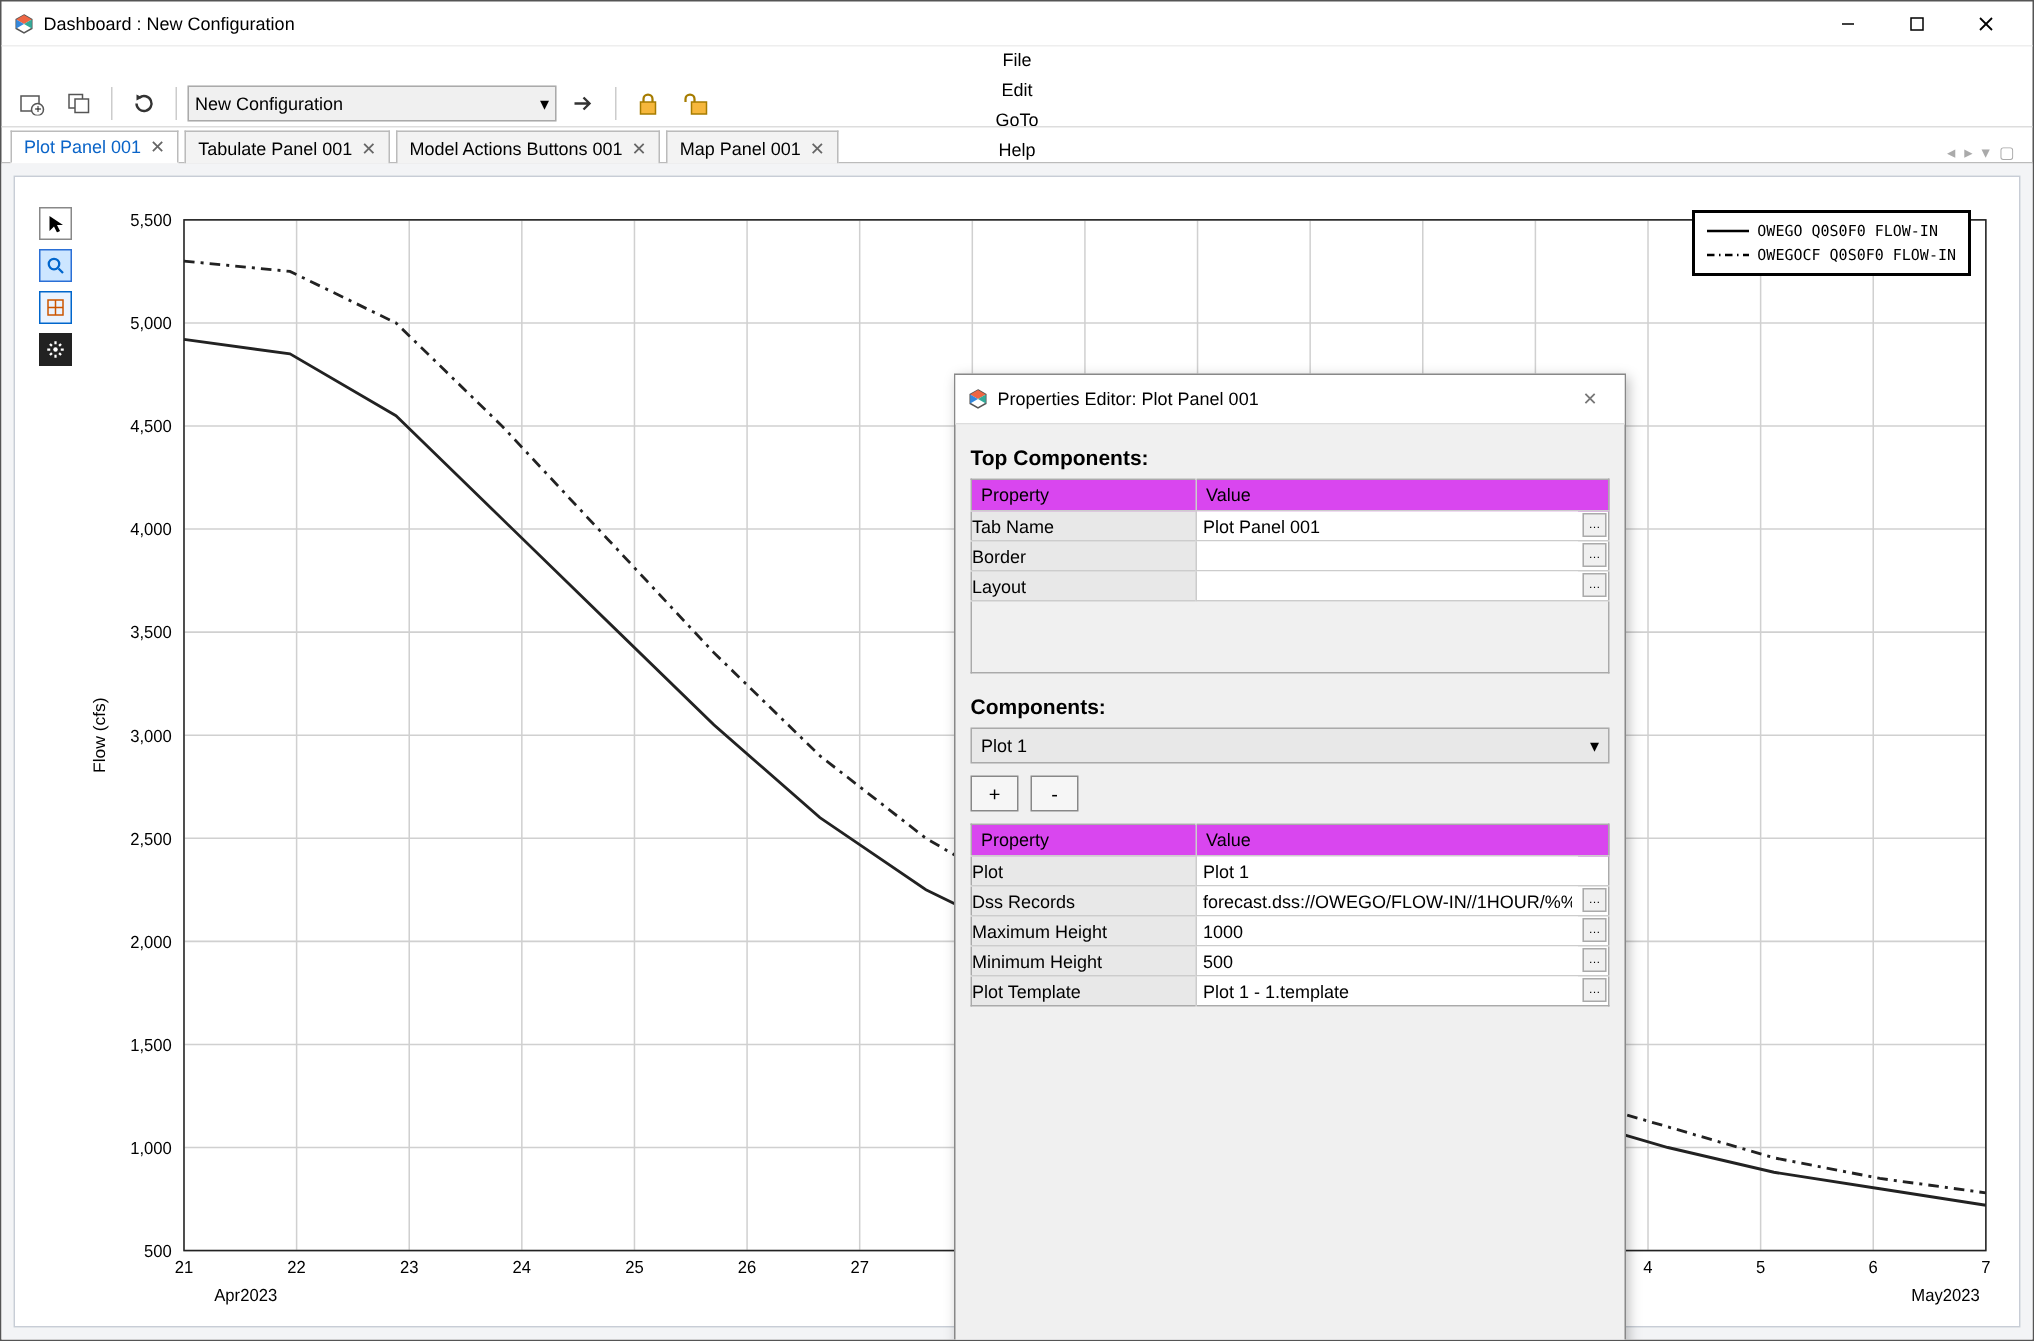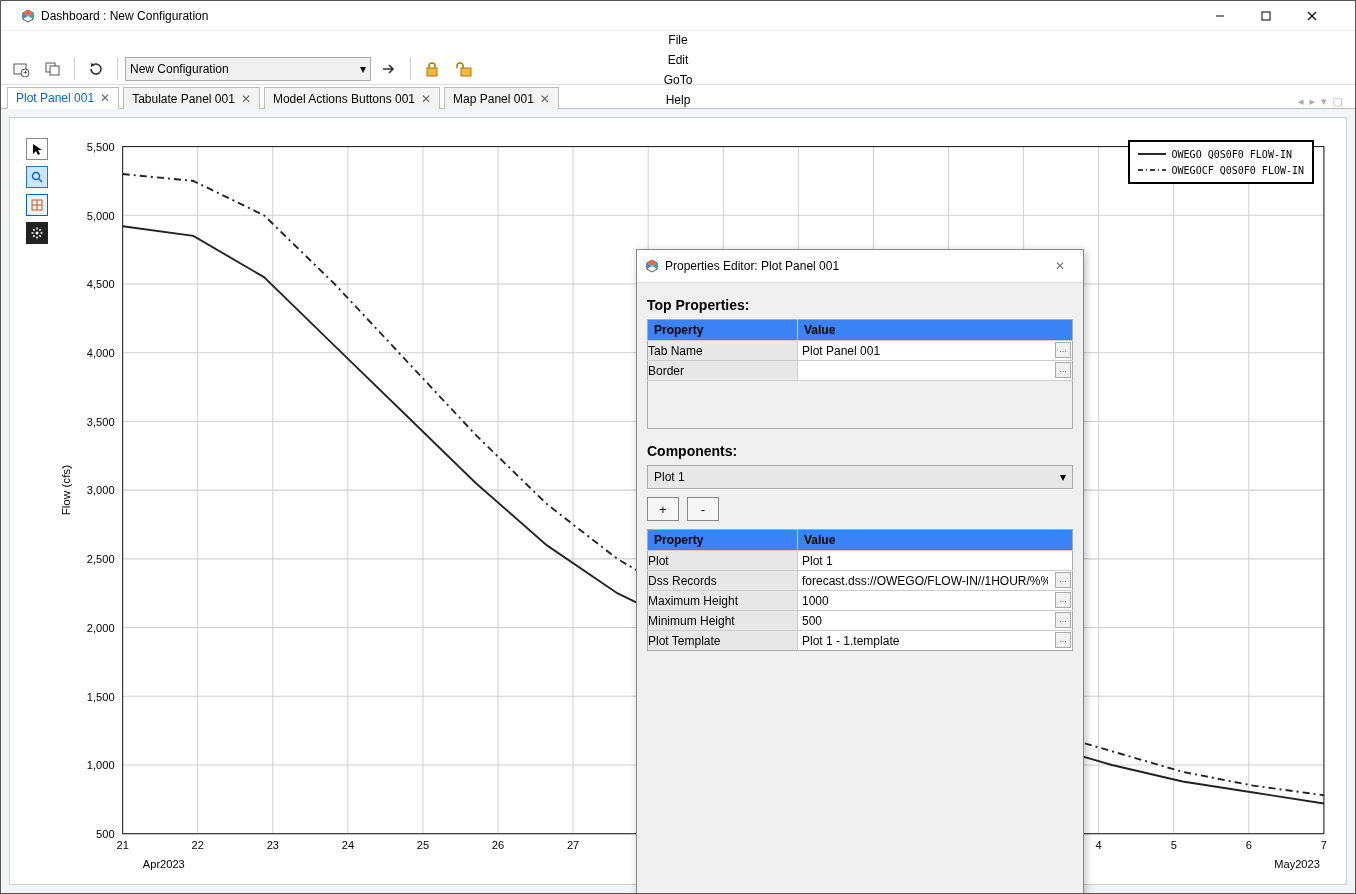--- a/index.html
+++ b/index.html
@@ -1,20 +1,20 @@
 <!DOCTYPE html>
 <html><head>
 <meta charset="utf-8">
 <style>
 * { box-sizing: border-box; margin: 0; padding: 0; }
 body { font-family: "Segoe UI", Tahoma, sans-serif; font-size: 12px; background: #fff; color: #000; }
 
 
 .window { width: 1356px; height: 894px; border: 1px solid #555; display: flex; flex-direction: column; background: #fff; }
-.titlebar { height: 30px; display: flex; align-items: center; padding: 0 20px; border-bottom: 1px solid #eee; }
+.titlebar { height: 30px; display: flex; align-items: center; padding: 0 8px; border-bottom: 1px solid #eee; }
 .titlebar .icon { margin-right: 6px; }
 .titlebar .spacer { flex: 1; }
 .titlebar .winbtn { width: 46px; height: 30px; display: flex; align-items: center; justify-content: center; cursor: pointer; }
 
 .menubar { height: 22px; display: flex; align-items: center; padding: 0 4px; gap: 2px; flex-direction: column; }
 .menubar .mitem { padding: 2px 8px; cursor: pointer; }
 
 .toolbar { height: 32px; display: flex; align-items: center; padding: 2px 6px; gap: 4px; border-bottom: 1px solid #ddd; }
 .tbtn { width: 28px; height: 26px; display: flex; align-items: center; justify-content: center; border: 1px solid transparent; cursor: pointer; }
 .tsep { width: 1px; height: 22px; background: #ccc; margin: 0 3px; }
@@ -43,21 +43,21 @@
 .legend-row { display: flex; align-items: center; gap: 6px; height: 16px; }
 
 
 .dialog { position: absolute; left: 635px; top: 140px; width: 448px; height: 680px; background: #f0f0f0; border: 1px solid #888; box-shadow: 2px 2px 8px rgba(0,0,0,0.25); display: flex; flex-direction: column; }
 .dialog-title { height: 30px; display: flex; align-items: center; padding: 16px 8px; background: #fff; border-bottom: 1px solid #ddd; }
 .dialog-title .spacer { flex: 1; }
 .dialog-title .close { width: 30px; height: 28px; display: flex; align-items: center; justify-content: center; cursor: pointer; color: #777; }
 .dialog-body { flex: 1; padding: 8px 10px 0 10px; display: flex; flex-direction: column; overflow: hidden; }
 .section-h { font-weight: bold; font-size: 14px; margin: 6px 0; }
 .prop-table { border: 1px solid #aaa; border-collapse: collapse; width: 100%; background: #fff; }
-.prop-table th { text-align: left; font-weight: bold; padding: 3px 6px; background: #3b82f6; border-bottom: 1px solid #ccc; margin-top: 27px; }
+.prop-table th { text-align: left; font-weight: normal; padding: 3px 6px; background: #d946ef; border-bottom: 1px solid #ccc; margin-top: 27px; }
 .prop-table th + th, .prop-table td + td { border-left: 1px solid #ccc; }
 .prop-table td { padding: 0; border-top: 1px solid #ccc; height: 20px; }
 .prop-name { background: #e8e8e8; padding: 2px 6px; width: 150px; }
 .prop-val { position: relative; }
 .prop-val input { width: calc(100% - 20px); height: 19px; border: none; padding: 2px 4px; font-family: inherit; font-size: 12px; outline: none; background: #fff; }
 .prop-val .ell { position: absolute; right: 1px; top: 1px; width: 16px; height: 16px; border: 1px solid #aaa; background: #f0f0f0; text-align: center; font-size: 8px; line-height: 14px; cursor: pointer; }
 
 .comp-select { width: 100%; height: 24px; border: 1px solid #aaa; background: #e8e8e8; padding: 0 6px; display: flex; align-items: center; justify-content: space-between; cursor: pointer; margin-bottom: 8px; }
 .comp-btns { display: flex; gap: 8px; margin-bottom: 8px; }
 .sq-btn { width: 32px; height: 24px; border: 1px solid #888; background: #f6f6f6; cursor: pointer; }
@@ -312,33 +312,37 @@
               <polygon points="7,1 12.2,4 7,7 1.8,4" fill="#e64"></polygon>
               <polygon points="12.2,4 12.2,10 7,7" fill="#3a9"></polygon>
               <polygon points="1.8,4 7,7 1.8,10" fill="#38d"></polygon>
             </svg>
           </span>
         <span>Properties Editor: Plot Panel 001</span>
         <span class="spacer"></span>
         <span class="close">✕</span>
       </div>
       <div class="dialog-body">
-        <div class="section-h">Top Properties:</div>
+        <div class="section-h">Top Components:</div>
         <table class="prop-table">
           <tbody>
               <tr>
                 <th>Property</th>
                 <th>Value</th>
               </tr>
           <tr>
                 <td class="prop-name">Tab Name</td>
               <td class="prop-val"><input value="Plot Panel 001" style=""><span class="ell">…</span></td>
               </tr>
           <tr>
                 <td class="prop-name">Border</td>
+              <td class="prop-val"><input value="" style=""><span class="ell">…</span></td>
+              </tr>
+          <tr>
+                <td class="prop-name">Layout</td>
               <td class="prop-val"><input value="" style=""><span class="ell">…</span></td>
               </tr>
           <tr>
                 <td colspan="2" style="height:48px;background:#f0f0f0"></td>
               </tr>
         </tbody>
           </table>
 
         <div class="section-h" style="margin-top:14px">Components:</div>
         <div class="comp-select">

